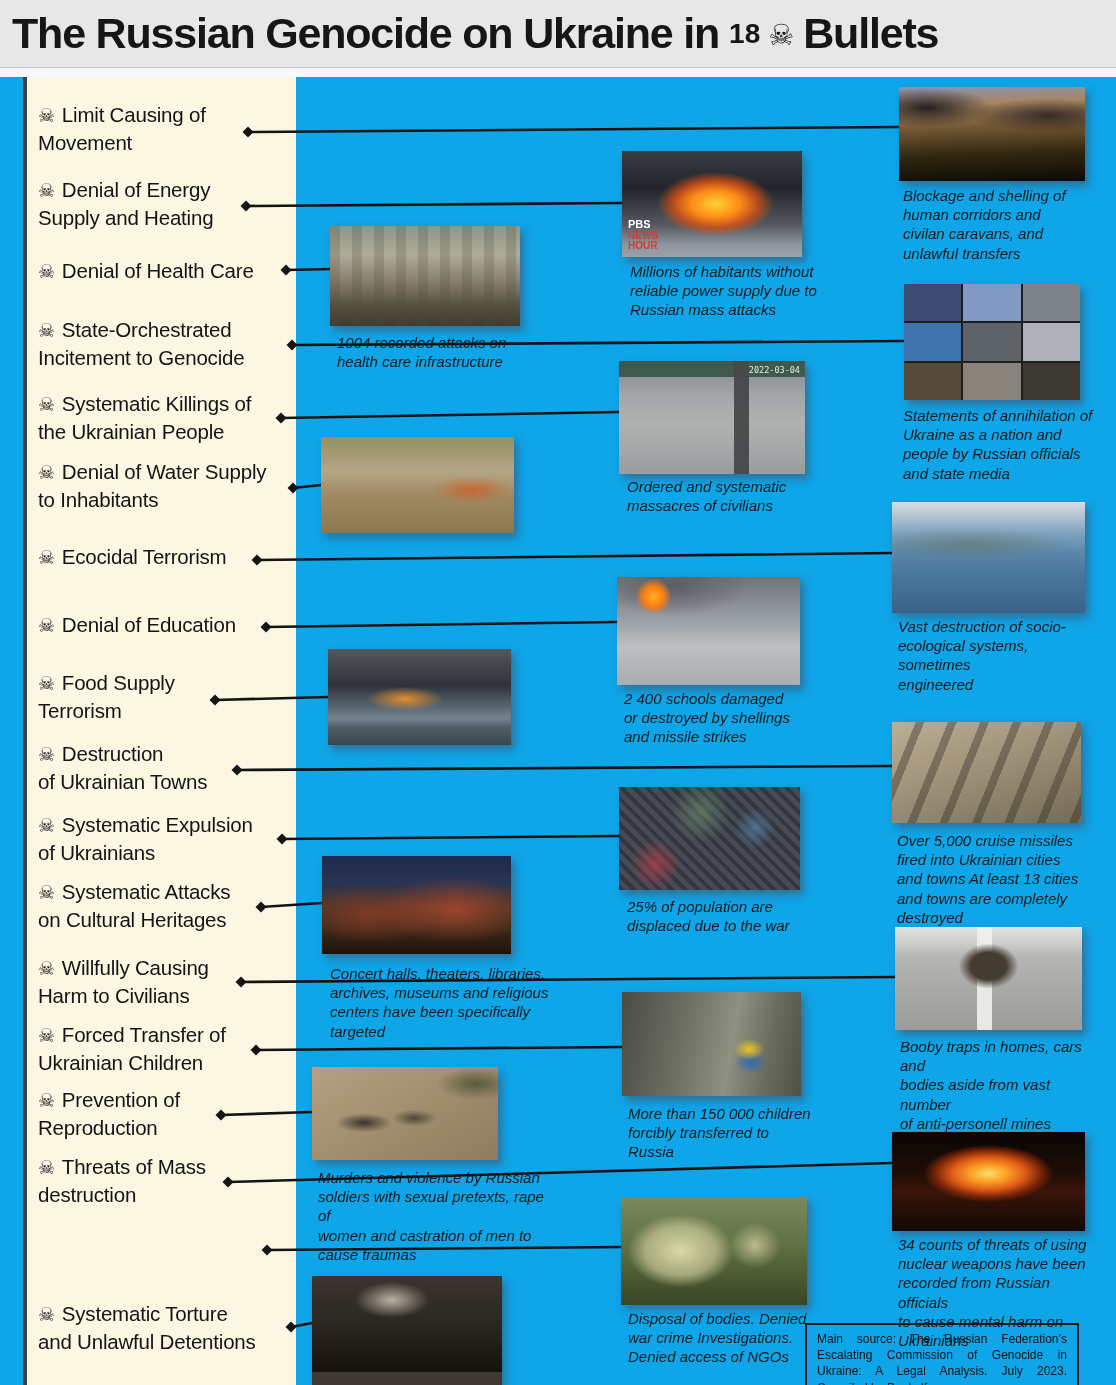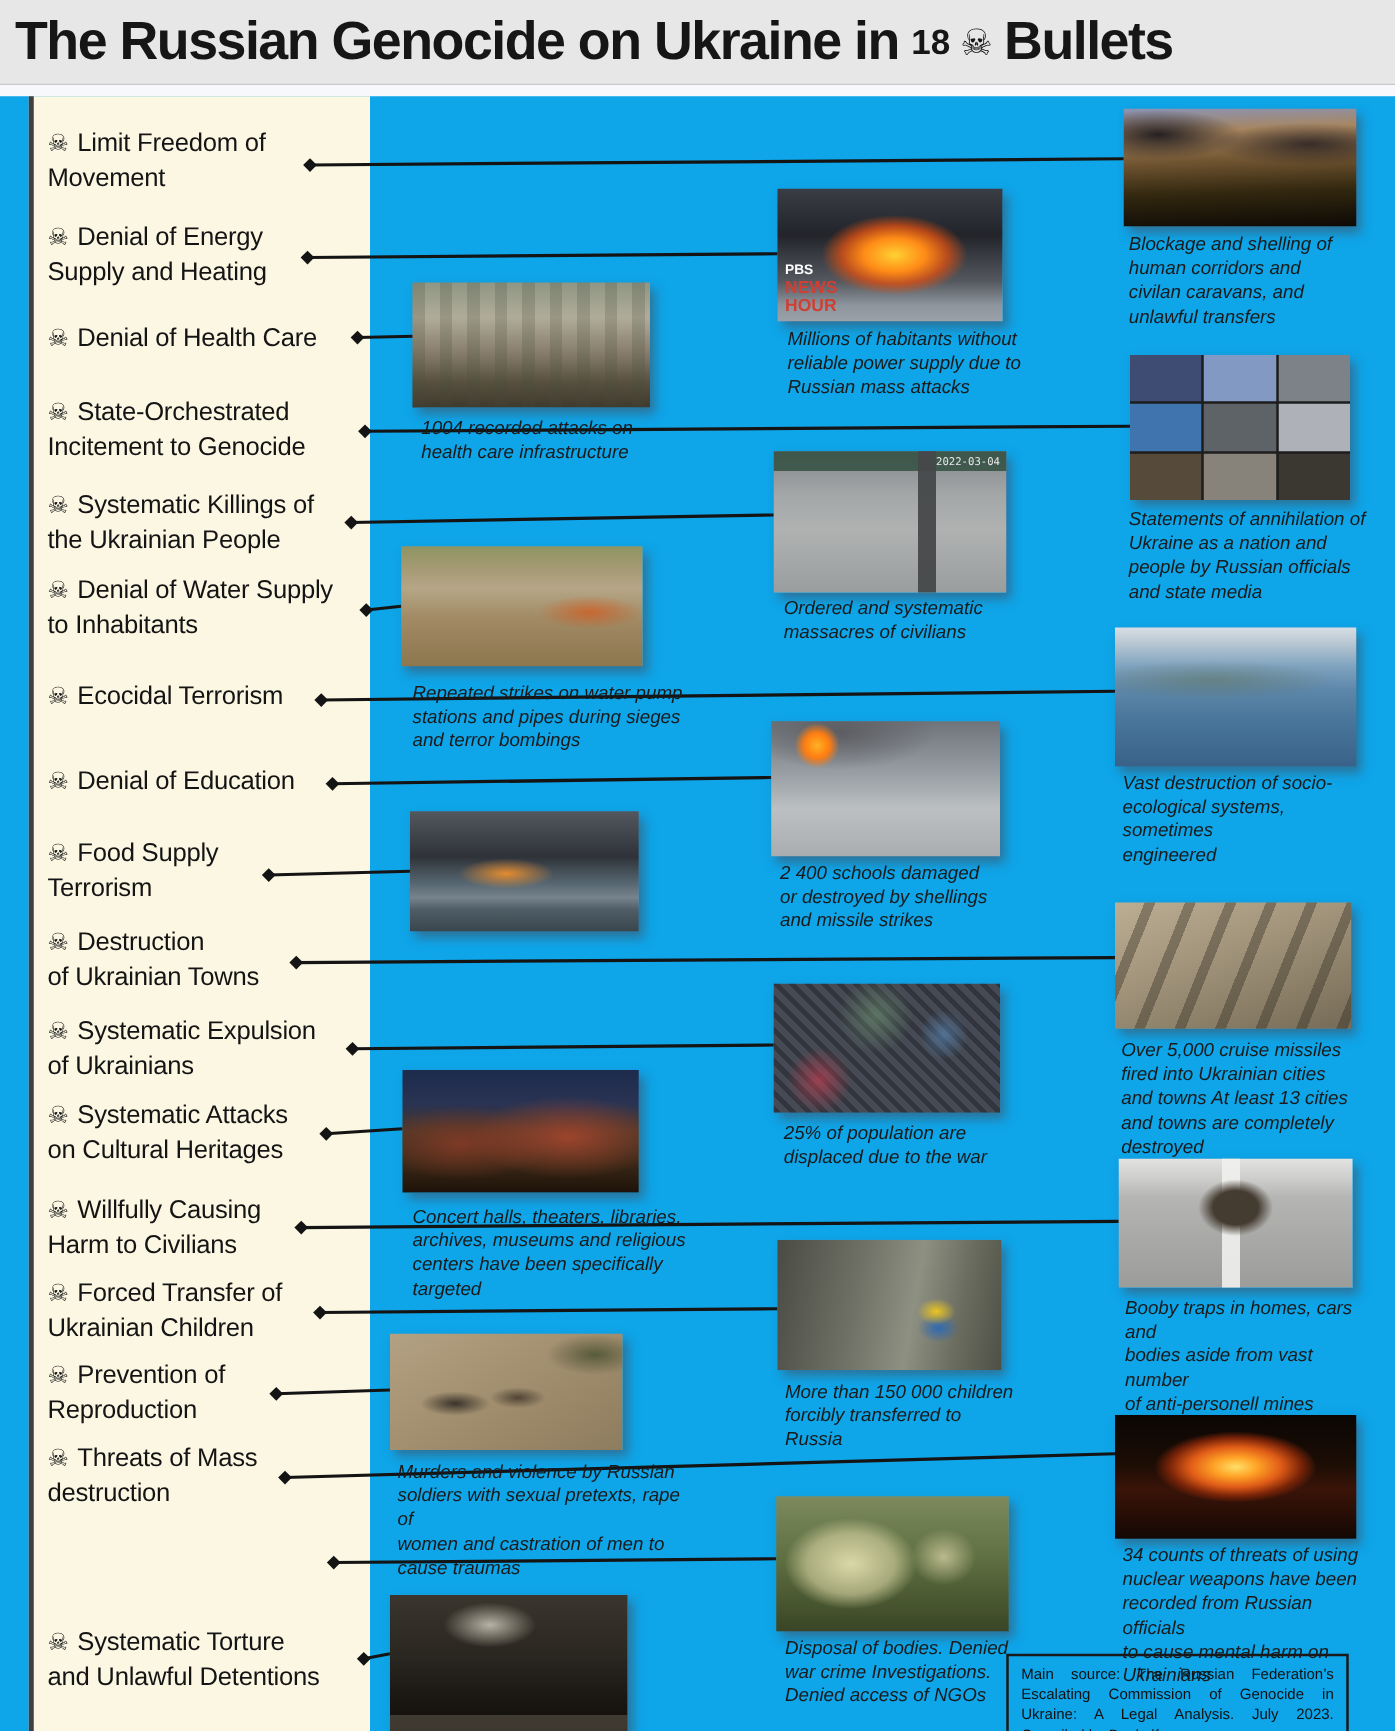--- a/index.html
+++ b/index.html
@@ -25,21 +25,21 @@
   .ph{position:absolute;box-shadow:4px 5px 8px rgba(70,75,90,.55);}
   .f-bridge{background:
     radial-gradient(ellipse 60% 35% at 15% 22%, rgba(15,15,25,.85), transparent 60%),
     radial-gradient(ellipse 70% 30% at 80% 30%, rgba(20,18,28,.7), transparent 60%),
     linear-gradient(178deg,#8a93b5 0%,#a8865f 20%,#6e5330 45%,#32270f 70%,#0d0905 100%);}
   .f-power{background:
     radial-gradient(ellipse 45% 42% at 52% 50%, #ffd133 0%, #ff8c17 30%, rgba(216,80,20,.8) 52%, transparent 72%),
     linear-gradient(180deg,#3a3d45 0%,#22242a 35%,#55595f 70%,#8e959d 88%,#9aa1a8 100%);}
   .wm{position:absolute;left:6px;bottom:6px;line-height:1.02;font-weight:700;}
   .wm .w1{font-size:11px;color:#fff;}
-  .wm .w2{font-size:14px;color:#cf3f34;}
+  .wm .w2{font-size:10px;color:#cf3f34;}
   .f-hospital{background:
     repeating-linear-gradient(90deg, rgba(70,75,60,.22) 0 10px, transparent 10px 22px),
     linear-gradient(180deg,#8f9683 0%,#b0ac9a 28%,#897f6e 55%,#57503f 80%,#3f3a2d 100%);}
   .f-officials{display:grid;grid-template-rows:repeat(3,1fr);grid-template-columns:repeat(3,1fr);gap:2px;background:#1d1d1d;}
   .f-officials div:nth-child(1){background:#3e4c74;} .f-officials div:nth-child(2){background:#8299c4;}
   .f-officials div:nth-child(3){background:#7d8289;} .f-officials div:nth-child(4){background:#3f74ae;}
   .f-officials div:nth-child(5){background:#5e6368;} .f-officials div:nth-child(6){background:#aeb2b8;}
   .f-officials div:nth-child(7){background:#564a3b;} .f-officials div:nth-child(8){background:#87827a;}
   .f-officials div:nth-child(9){background:#3b3832;}
   .f-massacre{background:
@@ -149,21 +149,21 @@
       <line x1="221" y1="1115" x2="312" y2="1112" stroke="#141414" stroke-width="2.6"></line>
       <polygon points="215.5,1115 221,1109.5 226.5,1115 221,1120.5" fill="#141414"></polygon>
       <line x1="228" y1="1182" x2="892" y2="1163" stroke="#141414" stroke-width="2.6"></line>
       <polygon points="222.5,1182 228,1176.5 233.5,1182 228,1187.5" fill="#141414"></polygon>
       <line x1="267" y1="1250" x2="621" y2="1247" stroke="#141414" stroke-width="2.6"></line>
       <polygon points="261.5,1250 267,1244.5 272.5,1250 267,1255.5" fill="#141414"></polygon>
       <line x1="291" y1="1327" x2="312" y2="1323" stroke="#141414" stroke-width="2.6"></line>
       <polygon points="285.5,1327 291,1321.5 296.5,1327 291,1332.5" fill="#141414"></polygon>
     </svg>
 
-  <div class="bullet" style="left:38px;top:101px;width:232px"><span class="sk">☠</span><span class="bl">Limit Freedom of
+  <div class="bullet" style="left:38px;top:101px;width:232px"><span class="sk">☠</span><span class="bl">Limit Causing of
 Movement</span></div>
   <div class="bullet" style="left:38px;top:176px;width:232px"><span class="sk">☠</span><span class="bl">Denial of Energy
 Supply and Heating</span></div>
   <div class="bullet" style="left:38px;top:257px;width:260px"><span class="sk">☠</span><span class="bl">Denial of Health Care</span></div>
   <div class="bullet" style="left:38px;top:316px;width:250px"><span class="sk">☠</span><span class="bl">State-Orchestrated
 Incitement to Genocide</span></div>
   <div class="bullet" style="left:38px;top:390px;width:250px"><span class="sk">☠</span><span class="bl">Systematic Killings of
 the Ukrainian People</span></div>
   <div class="bullet" style="left:38px;top:458px;width:258px"><span class="sk">☠</span><span class="bl">Denial of Water Supply
 to Inhabitants</span></div>
@@ -267,23 +267,20 @@
   <div class="ph f-plane" style="left:621px;top:1197px;width:186px;height:108px"></div>
   <div class="cap" style="left:628px;top:1309px;width:180px">Disposal of bodies. Denied
 war crime Investigations.
 Denied access of NGOs</div>
 
   <div class="ph f-hospital" style="left:330px;top:226px;width:190px;height:100px"></div>
   <div class="cap" style="left:337px;top:333px;width:190px">1004 recorded attacks on
 health care infrastructure</div>
 
   <div class="ph f-water" style="left:321px;top:437px;width:193px;height:96px"></div>
-  <div class="cap" style="left:330px;top:545px;width:220px">Repeated strikes on water pump
-stations and pipes during sieges
-and terror bombings</div>
 
   <div class="ph f-grain" style="left:328px;top:649px;width:183px;height:96px"></div>
 
   <div class="ph f-church" style="left:322px;top:856px;width:189px;height:98px"></div>
   <div class="cap" style="left:330px;top:964px;width:225px">Concert halls, theaters, libraries,
 archives, museums and religious
 centers have been specifically
 targeted</div>
 
   <div class="ph f-bodies" style="left:312px;top:1067px;width:186px;height:93px"></div>

